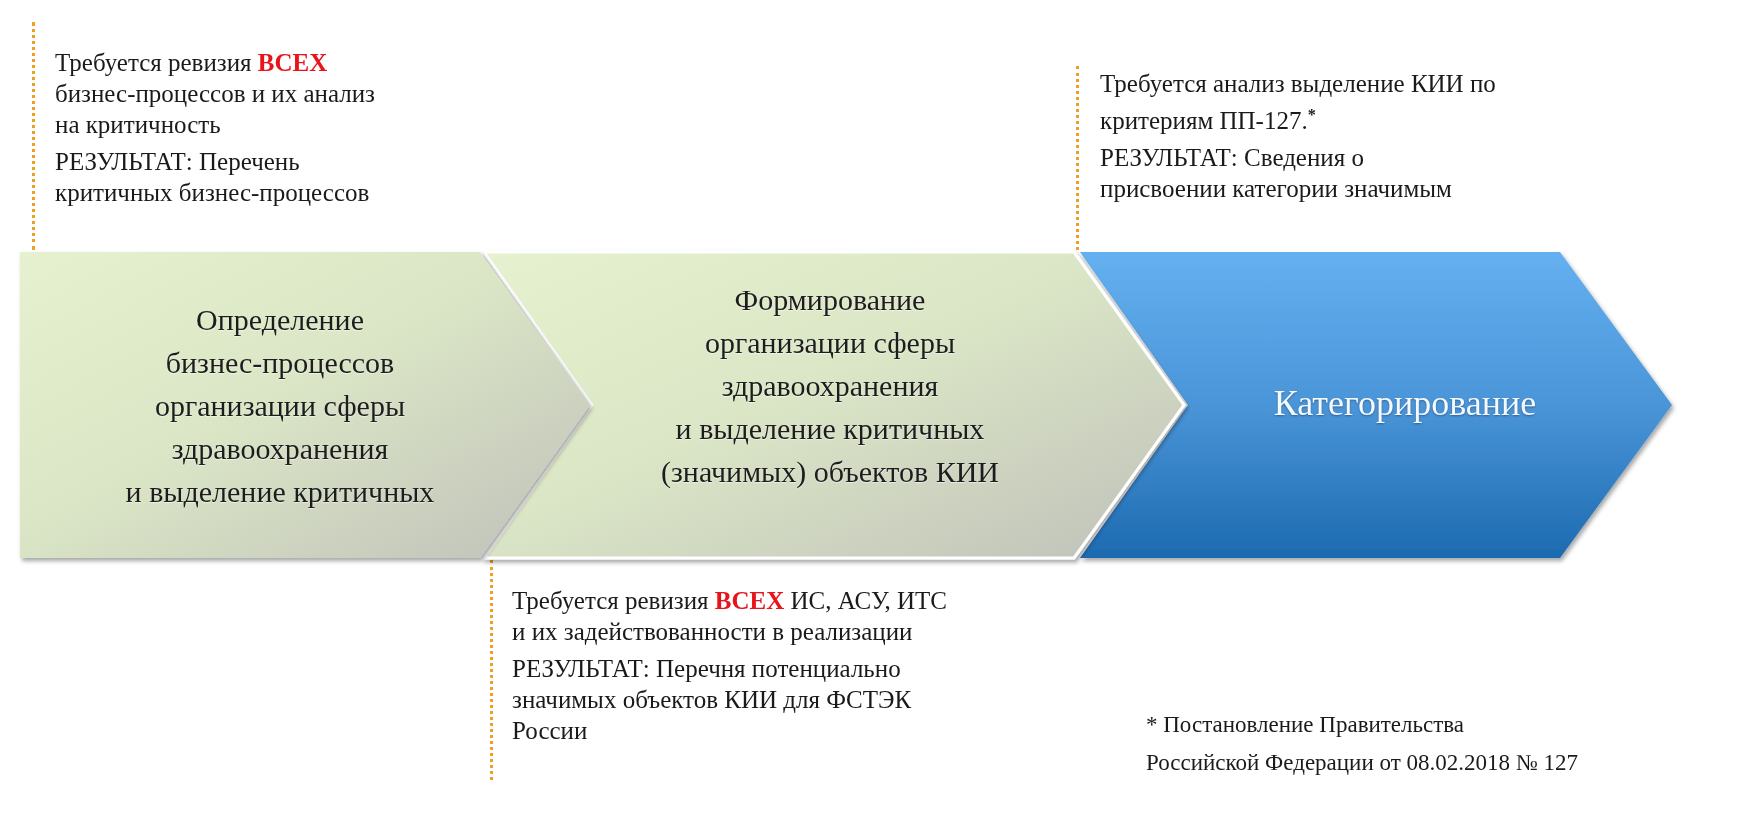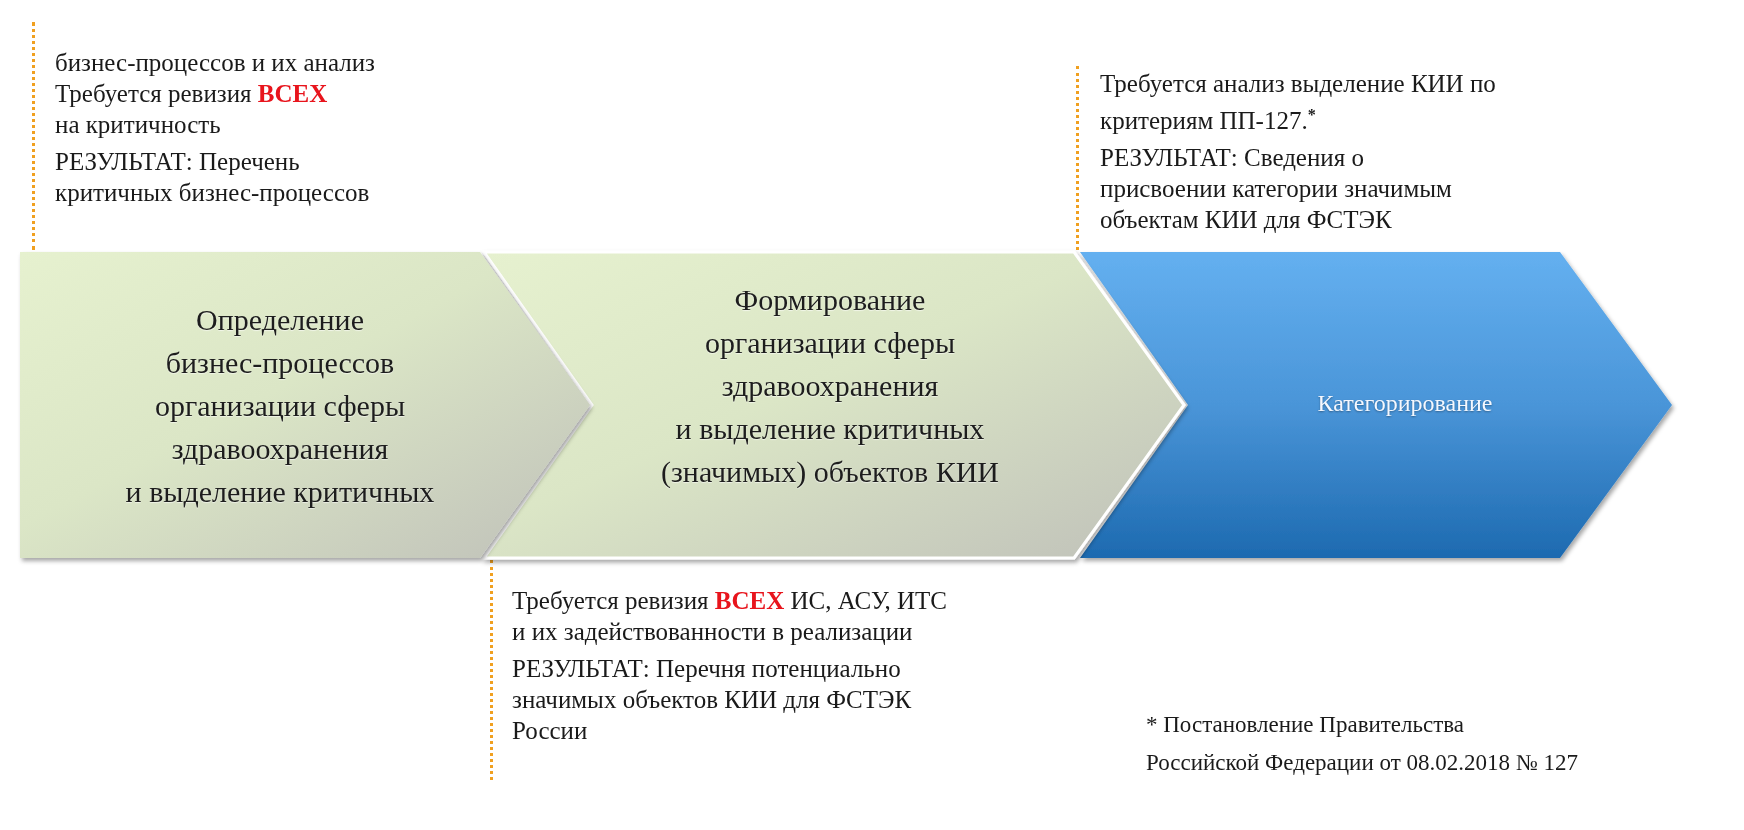--- a/index.html
+++ b/index.html
@@ -5,21 +5,21 @@
   html, body { margin:0; padding:0; background:#ffffff; }
   body { width:1744px; height:830px; position:relative; overflow:hidden;
          font-family:"Liberation Serif","DejaVu Serif",serif; color:#111; }
   .vline { position:absolute; width:0; border-left:3px dotted #f0a020; }
   .note { position:absolute; font-size:25px; line-height:31px; color:#1a1a1a; }
   .note .red { color:#e8141c; font-weight:bold; }
   .note .res { font-weight:normal; margin-top:6px; line-height:31px; }
   svg.band { position:absolute; left:0; top:0; }
   .stage-text { position:absolute; text-align:center; font-size:30px; line-height:43px; color:#1d1d1d;
                 text-shadow:0 1px 1px rgba(255,255,255,0.6); }
-  .stage-text.light { color:#f4f8ff; text-shadow:0 1px 2px rgba(0,0,0,0.35); font-size:24px; }
+  .stage-text.light { color:#f4f8ff; text-shadow:0 1px 2px rgba(0,0,0,0.35); font-size:36px; }
   .footnote { position:absolute; font-size:23px; line-height:38px; color:#1a1a1a; }
   sup { font-size:16px; font-weight:bold; }
 </style>
 </head>
 <body>
 
 <div class="vline" style="left:32px; top:22px; height:228px;"></div>
 <div class="vline" style="left:1076px; top:66px; height:184px;"></div>
 <div class="vline" style="left:490px; top:560px; height:220px;"></div>
 
@@ -61,36 +61,35 @@
   <div>здравоохранения</div>
   <div>и выделение критичных</div>
   <div>(значимых) объектов КИИ</div>
 </div>
 
 <div class="stage-text light" style="left:1190px; top:382px; width:430px;">
   <div>Категорирование</div>
 </div>
 
 <div class="note" style="left:55px; top:47px; width:460px;">
+  <div><span>Требуется ревизия </span><span class="red">ВСЕХ</span></div>
   <div>бизнес-процессов и их анализ</div>
-  <div><span>Требуется ревизия </span><span class="red">ВСЕХ</span></div>
   <div>на критичность</div>
   <div class="res">
     <div>РЕЗУЛЬТАТ: Перечень</div>
     <div>критичных бизнес-процессов</div>
   </div>
 </div>
 
 <div class="note" style="left:1100px; top:68px; width:520px;">
   <div>Требуется анализ выделение КИИ по</div>
   <div><span>критериям ПП-127.</span><sup>*</sup></div>
   <div class="res">
     <div>РЕЗУЛЬТАТ: Сведения о</div>
     <div>присвоении категории значимым</div>
-    <div>объектам КИИ для ФСТЭК</div>
   </div>
 </div>
 
 <div class="note" style="left:512px; top:585px; width:600px;">
   <div><span>Требуется ревизия </span><span class="red">ВСЕХ</span><span> ИС, АСУ, ИТС</span></div>
   <div>и их задействованности в реализации</div>
   <div class="res">
     <div>РЕЗУЛЬТАТ: Перечня потенциально</div>
     <div>значимых объектов КИИ для ФСТЭК</div>
     <div>России</div>

